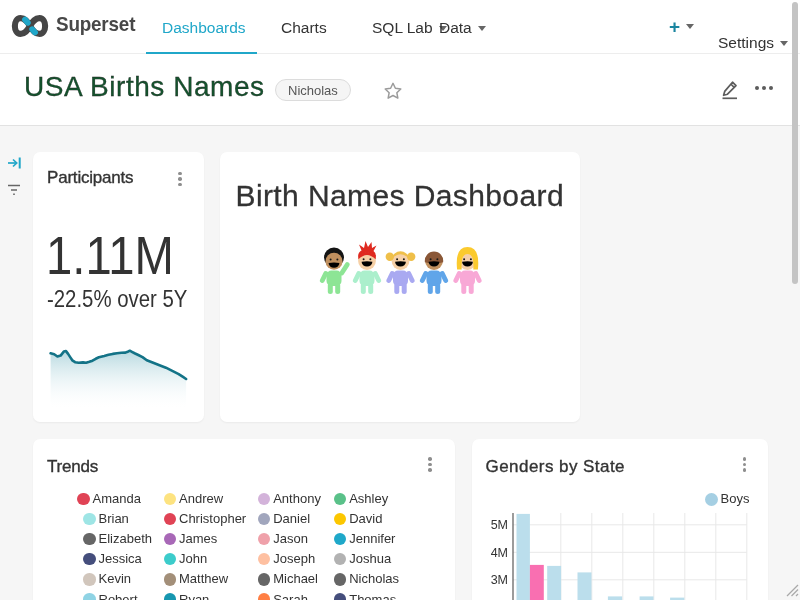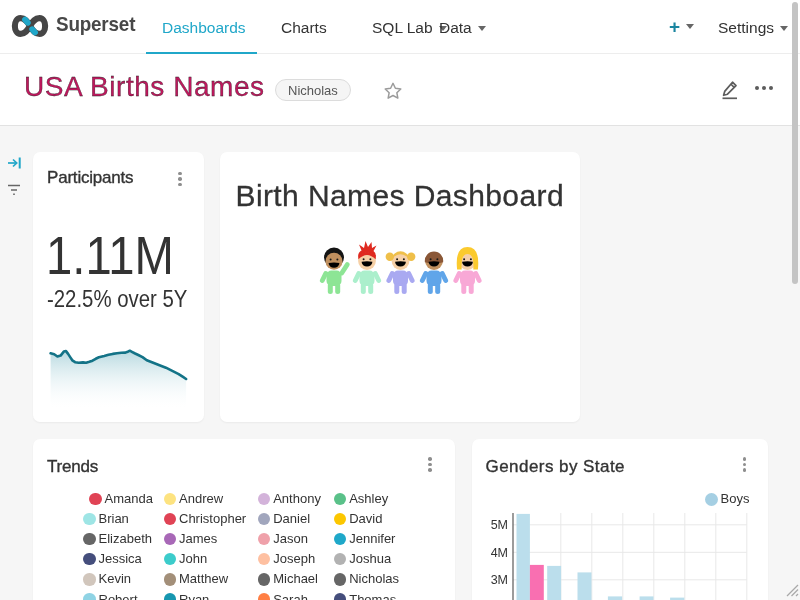--- a/index.html
+++ b/index.html
@@ -18,21 +18,21 @@
   margin-left:6px; }
 #tabline { position:absolute; left:146px; top:51.5px; width:111px; height:2px;
   background:#20a7c9; }
 #plusbtn { position:absolute; left:669px; top:16px; font-size:19px; font-weight:700;
   color:#1a85a0; }
 #plusbtn .caret { vertical-align:4px; }
 
 
 #titlebar { position:absolute; left:0; top:55px; width:800px; height:71px; background:#fff;
   border-bottom:1px solid #e2e2e2; }
-#dashtitle { position:absolute; left:24px; top:16px; font-size:28px; color:#be185d;
+#dashtitle { position:absolute; left:24px; top:16px; font-size:28px; color:#14532d;
   -webkit-text-stroke:0.3px #252525; letter-spacing:0.55px; }
 #pill { position:absolute; left:275px; top:24px; height:22px; line-height:22px;
   padding:0 12px; border:1px solid #dcdcdc; background:#f5f5f5; border-radius:11px;
   font-size:13px; color:#565656; }
 #hdots { position:absolute; left:755px; top:31px; line-height:0; font-size:0; }
 #hdots span { display:inline-block; width:4px; height:4px; border-radius:50%;
   background:#5c5c5c; margin-right:3px; }
 
 
 #content { position:absolute; left:0; top:126px; width:800px; height:474px;
@@ -83,21 +83,21 @@
       <line x1="16" y1="4.6" x2="18.8" y2="7.7" stroke="#20a7c9" stroke-width="5.9" stroke-linecap="round"></line>
       <line x1="23.2" y1="14.3" x2="26" y2="17.4" stroke="#20a7c9" stroke-width="5.9" stroke-linecap="round"></line>
     </svg>
     <div id="logotext">Superset</div>
     <div class="navlink" style="left:162px;color:#20a7c9;">Dashboards</div>
     <div class="navlink" style="left:281px;">Charts</div>
     <div class="navlink" style="left:332px;margin-left:40px;">SQL Lab<span class="caret"></span></div>
     <div class="navlink" style="left:439px;text-align:center;">Data<span class="caret"></span></div>
     <div id="tabline"></div>
     <div id="plusbtn">+<span class="caret"></span></div>
-    <div class="navlink" style="left:718px;">Settings<span class="caret"></span></div>
+    <div class="navlink" style="left:718px;margin-top:15px;">Settings<span class="caret"></span></div>
   </div>
 
   <div id="titlebar">
     <div id="dashtitle">USA Births Names</div>
     <div id="pill">Nicholas</div>
     <svg width="22" height="22" viewBox="0 0 24 24" style="position:absolute;left:382px;top:25px">
       <path d="M12 3.6 L14.6 9 L20.5 9.8 L16.2 13.9 L17.3 19.8 L12 16.9 L6.7 19.8 L7.8 13.9 L3.5 9.8 L9.4 9 Z" fill="none" stroke="#9b9b9b" stroke-width="1.6" stroke-linejoin="round"></path>
     </svg>
     <svg width="24" height="24" viewBox="0 0 24 24" style="position:absolute;left:718px;top:22px">
       <path d="M14.5 5.2 L18 8.7 L9.5 17.2 L5.6 18.3 L6.7 14.4 Z M13.3 7.5 L15.9 10.1" fill="none" stroke="#5c5c5c" stroke-width="1.7" stroke-linejoin="round"></path>
@@ -212,21 +212,21 @@
 
 
     <div class="card rowb" id="card-trends">
       <div class="ctitle">Trends</div>
       <div class="kebab" style="left:395px;top:18px;">
           <span></span>
           <span></span>
           <span></span>
         </div>
       <div id="trends-legend">
-          <div class="litem" style="left:56px;top:52px"><span class="ldot" style="background:#e04355"></span>Amanda</div>
+          <div class="litem" style="left:44px;top:52px"><span class="ldot" style="background:#e04355"></span>Amanda</div>
           <div class="litem" style="left:130.5px;top:52px"><span class="ldot" style="background:#fde380"></span>Andrew</div>
           <div class="litem" style="left:224.7px;top:52px"><span class="ldot" style="background:#d3b3da"></span>Anthony</div>
           <div class="litem" style="left:300.7px;top:52px"><span class="ldot" style="background:#5ac189"></span>Ashley</div>
           <div class="litem" style="left:50px;top:72.1px"><span class="ldot" style="background:#9ee5e5"></span>Brian</div>
           <div class="litem" style="left:130.5px;top:72.1px"><span class="ldot" style="background:#e04355"></span>Christopher</div>
           <div class="litem" style="left:224.7px;top:72.1px"><span class="ldot" style="background:#a1a6bd"></span>Daniel</div>
           <div class="litem" style="left:300.7px;top:72.1px"><span class="ldot" style="background:#fcc700"></span>David</div>
           <div class="litem" style="left:50px;top:92.2px"><span class="ldot" style="background:#666666"></span>Elizabeth</div>
           <div class="litem" style="left:130.5px;top:92.2px"><span class="ldot" style="background:#a868b7"></span>James</div>
           <div class="litem" style="left:224.7px;top:92.2px"><span class="ldot" style="background:#efa1aa"></span>Jason</div>

